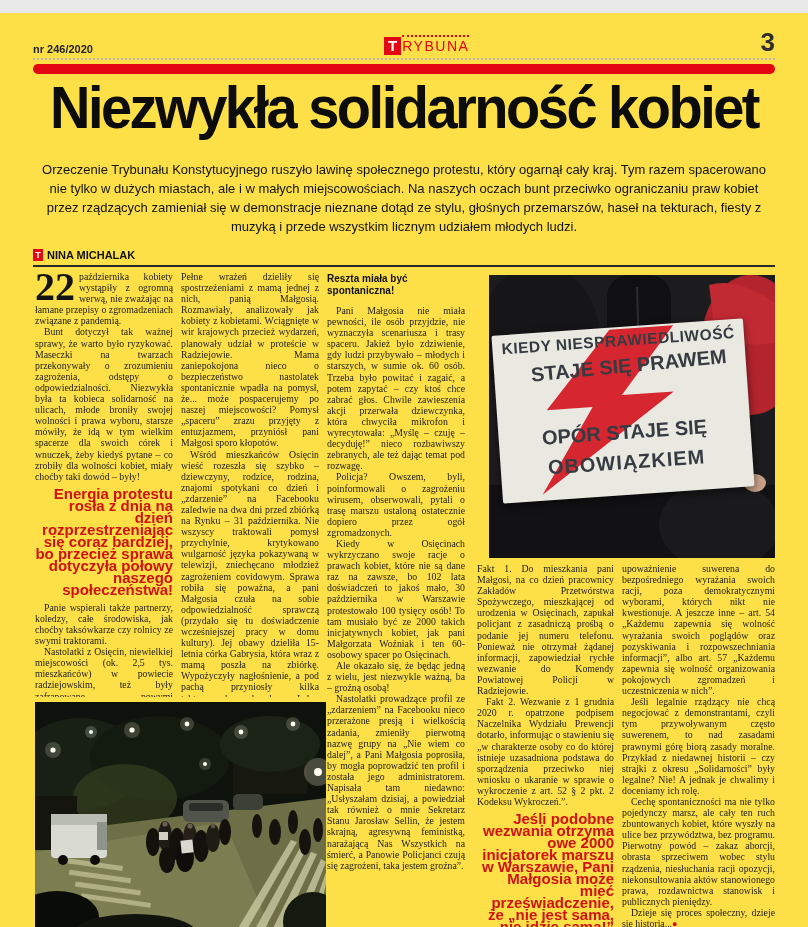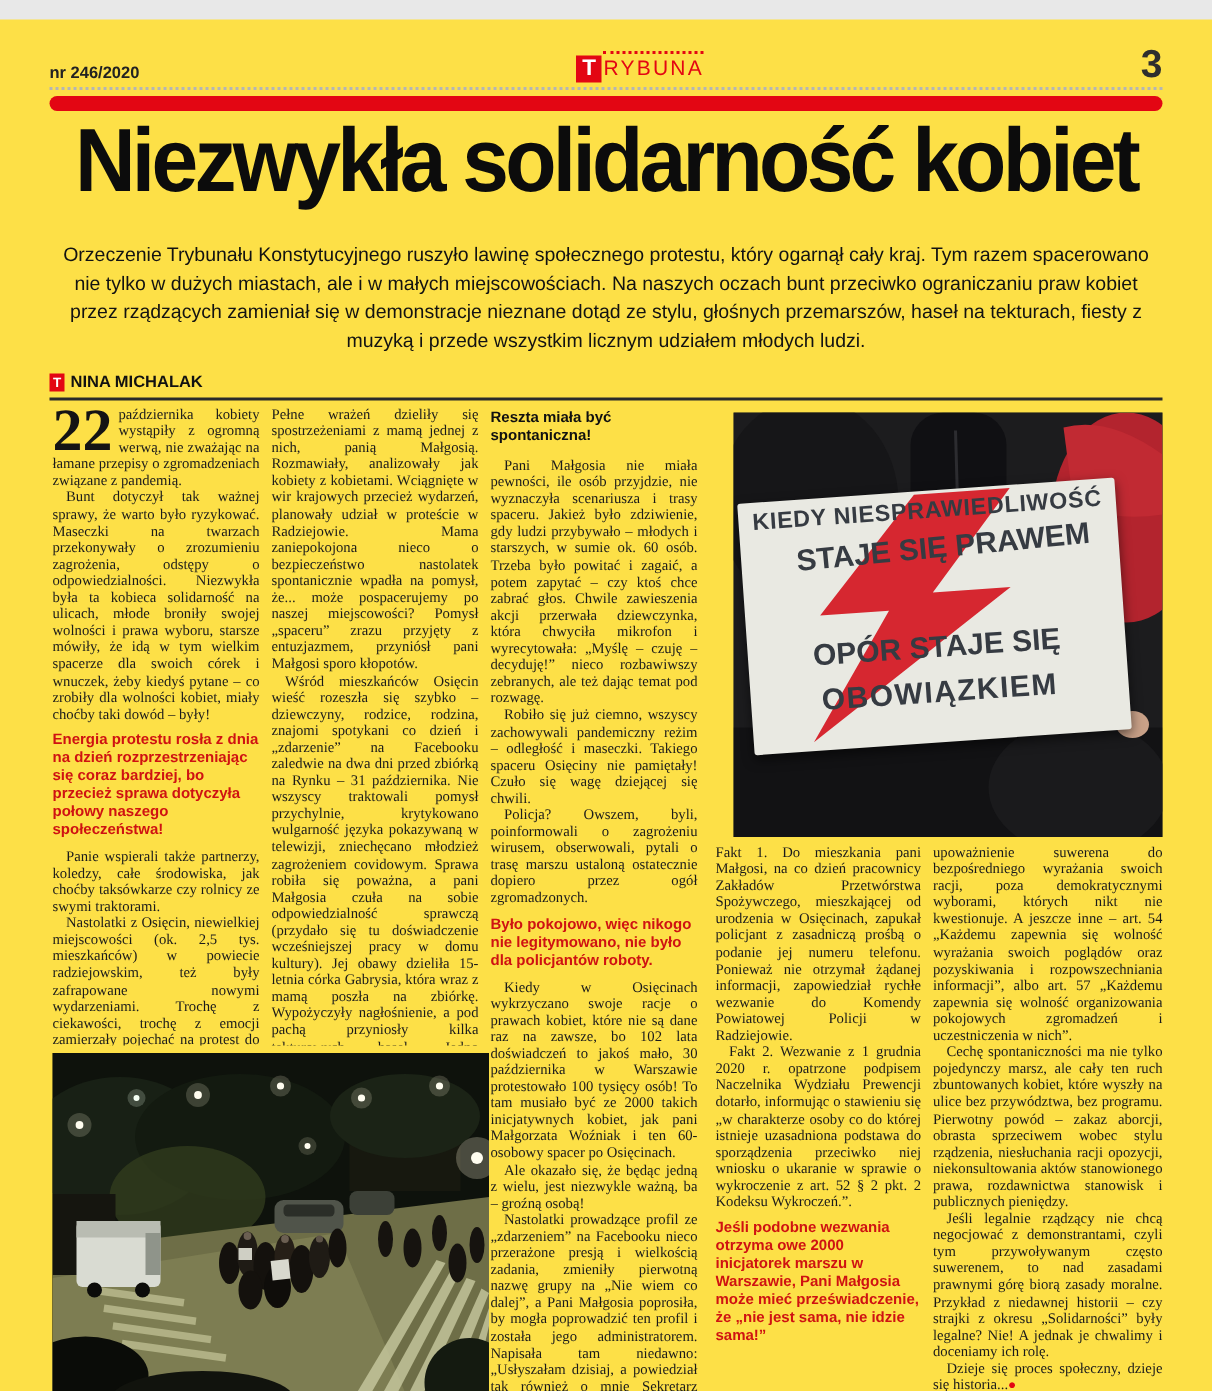--- a/index.html
+++ b/index.html
@@ -30,22 +30,22 @@
   
   .col{position:absolute;top:258px;font-size:9.8px;line-height:11.1px;text-align:justify;overflow:hidden;}
   #col1{left:35px;width:138px;height:426px;}
   #col2{left:181px;width:138px;height:426px;}
   #col3{left:327px;width:138px;height:668px;}
   #col4{left:477px;top:550px;width:137px;height:377px;}
   #col5{left:622px;top:550px;width:153px;height:377px;}
   .body-p{margin:0;text-indent:9px;}
   .no-indent{text-indent:0;}
   .dropcap{float:left;font-size:40px;line-height:32px;font-weight:bold;padding-right:4px;color:#141414;}
-  .callout{font-family:"Liberation Sans",sans-serif;font-weight:bold;color:#cf1212;font-size:10px;
-           line-height:12px;text-align:left;margin:6px 0;text-indent:0;}
+  .callout{font-family:"Liberation Sans",sans-serif;font-weight:bold;color:#cf1212;font-size:15px;
+           line-height:12px;text-align:right;margin:6px 0;text-indent:0;}
   .subhead{font-family:"Liberation Sans",sans-serif;font-weight:bold;color:#101010;font-size:10px;
            line-height:12px;text-align:left;margin:2px 0 8px 0;text-indent:0;}
   .end-dot{color:#e30613;font-size:9px;}
   
   .photo1{position:absolute;left:489px;top:262px;width:286px;height:283px;margin:0;overflow:hidden;background:#1b1b1d;}
   .photo1 svg.bg{position:absolute;left:0;top:0;}
   .placard{position:absolute;left:8px;top:52px;width:252px;height:168px;background:#e9e9e2;
            transform:rotate(-4deg);box-shadow:0 3px 8px rgba(0,0,0,.55);border-radius:2px;}
   .placard svg{position:absolute;left:0;top:0;}
   .pl-line{position:absolute;left:0;right:0;font-family:"Liberation Sans",sans-serif;font-weight:bold;
@@ -85,39 +85,37 @@
   </section>
 
   <section class="col" id="col2">
     <p class="body-p no-indent">Pełne wrażeń dzieliły się spostrzeżeniami z mamą jednej z nich, panią Małgosią. Rozmawiały, analizowały jak kobiety z kobietami. Wciągnięte w wir krajowych przecież wydarzeń, planowały udział w proteście w Radziejowie. Mama zaniepokojona nieco o bezpieczeństwo nastolatek spontanicznie wpadła na pomysł, że... może pospacerujemy po naszej miejscowości? Pomysł „spaceru” zrazu przyjęty z entuzjazmem, przyniósł pani Małgosi sporo kłopotów.</p>
     <p class="body-p">Wśród mieszkańców Osięcin wieść rozeszła się szybko – dziewczyny, rodzice, rodzina, znajomi spotykani co dzień i „zdarzenie” na Facebooku zaledwie na dwa dni przed zbiórką na Rynku – 31 października. Nie wszyscy traktowali pomysł przychylnie, krytykowano wulgarność języka pokazywaną w telewizji, zniechęcano młodzież zagrożeniem covidowym. Sprawa robiła się poważna, a pani Małgosia czuła na sobie odpowiedzialność sprawczą (przydało się tu doświadczenie wcześniejszej pracy w domu kultury). Jej obawy dzieliła 15-letnia córka Gabrysia, która wraz z mamą poszła na zbiórkę. Wypożyczyły nagłośnienie, a pod pachą przyniosły kilka tekturowych haseł. Jedno odzwierciedlało cały sens przedsięwzięcia: „Kiedy niesprawiedliwość staje się prawem, opór staje się obowiązkiem”.</p>
   </section>
 
   <section class="col" id="col3">
     <h2 class="subhead">Reszta miała być spontaniczna!</h2>
     <p class="body-p">Pani Małgosia nie miała pewności, ile osób przyjdzie, nie wyznaczyła scenariusza i trasy spaceru. Jakież było zdziwienie, gdy ludzi przybywało – młodych i starszych, w sumie ok. 60 osób. Trzeba było powitać i zagaić, a potem zapytać – czy ktoś chce zabrać głos. Chwile zawieszenia akcji przerwała dziewczynka, która chwyciła mikrofon i wyrecytowała: „Myślę – czuję – decyduję!” nieco rozbawiwszy zebranych, ale też dając temat pod rozwagę.</p>
-    <p class="body-p">Robiło się już ciemno, wszyscy zachowywali pandemiczny reżim – odległość i maseczki. Takiego spaceru Osięciny nie pamiętały! Czuło się wagę dziejącej się chwili.</p>
     <p class="body-p">Policja? Owszem, byli, poinformowali o zagrożeniu wirusem, obserwowali, pytali o trasę marszu ustaloną ostatecznie dopiero przez ogół zgromadzonych.</p>
-    <p class="callout">Było pokojowo, więc nikogo nie legitymowano, nie było dla policjantów roboty.</p>
     <p class="body-p">Kiedy w Osięcinach wykrzyczano swoje racje o prawach kobiet, które nie są dane raz na zawsze, bo 102 lata doświadczeń to jakoś mało, 30 października w Warszawie protestowało 100 tysięcy osób! To tam musiało być ze 2000 takich inicjatywnych kobiet, jak pani Małgorzata Woźniak i ten 60-osobowy spacer po Osięcinach.</p>
     <p class="body-p">Ale okazało się, że będąc jedną z wielu, jest niezwykle ważną, ba – groźną osobą!</p>
     <p class="body-p">Nastolatki prowadzące profil ze „zdarzeniem” na Facebooku nieco przerażone presją i wielkością zadania, zmieniły pierwotną nazwę grupy na „Nie wiem co dalej”, a Pani Małgosia poprosiła, by mogła poprowadzić ten profil i została jego administratorem. Napisała tam niedawno: „Usłyszałam dzisiaj, a powiedział tak również o mnie Sekretarz Stanu Jarosław Sellin, że jestem skrajną, agresywną feministką, narażającą Nas Wszystkich na śmierć, a Panowie Policjanci czują się zagrożeni, taka jestem groźna”.</p>
   </section>
 
   <section class="col" id="col4">
     <p class="body-p no-indent">Fakt 1. Do mieszkania pani Małgosi, na co dzień pracownicy Zakładów Przetwórstwa Spożywczego, mieszkającej od urodzenia w Osięcinach, zapukał policjant z zasadniczą prośbą o podanie jej numeru telefonu. Ponieważ nie otrzymał żądanej informacji, zapowiedział rychłe wezwanie do Komendy Powiatowej Policji w Radziejowie.</p>
     <p class="body-p">Fakt 2. Wezwanie z 1 grudnia 2020 r. opatrzone podpisem Naczelnika Wydziału Prewencji dotarło, informując o stawieniu się „w charakterze osoby co do której istnieje uzasadniona podstawa do sporządzenia przeciwko niej wniosku o ukaranie w sprawie o wykroczenie z art. 52 § 2 pkt. 2 Kodeksu Wykroczeń.”.</p>
     <p class="callout">Jeśli podobne wezwania otrzyma owe 2000 inicjatorek marszu w Warszawie, Pani Małgosia może mieć przeświadczenie, że „nie jest sama, nie idzie sama!”</p>
 
   </section>
 
   <section class="col" id="col5">
     <p class="body-p no-indent">upoważnienie suwerena do bezpośredniego wyrażania swoich racji, poza demokratycznymi wyborami, których nikt nie kwestionuje. A jeszcze inne – art. 54 „Każdemu zapewnia się wolność wyrażania swoich poglądów oraz pozyskiwania i rozpowszechniania informacji”, albo art. 57 „Każdemu zapewnia się wolność organizowania pokojowych zgromadzeń i uczestniczenia w nich”.</p>
+    <p class="body-p">Jeśli legalnie rządzący nie chcą negocjować z demonstrantami, czyli tym przywoływanym często suwerenem, to nad zasadami prawnymi górę biorą zasady moralne. Przykład z niedawnej historii – czy strajki z okresu „Solidarności” były legalne? Nie! A jednak je chwalimy i doceniamy ich rolę.</p>
     <p class="body-p">Cechę spontaniczności ma nie tylko pojedynczy marsz, ale cały ten ruch zbuntowanych kobiet, które wyszły na ulice bez przywództwa, bez programu. Pierwotny powód – zakaz aborcji, obrasta sprzeciwem wobec stylu rządzenia, niesłuchania racji opozycji, niekonsultowania aktów stanowionego prawa, rozdawnictwa stanowisk i publicznych pieniędzy.</p>
-    <p class="body-p">Jeśli legalnie rządzący nie chcą negocjować z demonstrantami, czyli tym przywoływanym często suwerenem, to nad zasadami prawnymi górę biorą zasady moralne. Przykład z niedawnej historii – czy strajki z okresu „Solidarności” były legalne? Nie! A jednak je chwalimy i doceniamy ich rolę.</p>
     <p class="body-p"><span>Dzieje się proces społeczny, dzieje się historia...</span><span class="end-dot">●</span></p>
   </section>
 
   <figure class="photo1">
     <svg class="bg" width="286" height="283" viewBox="0 0 286 283">
       <rect width="286" height="283" fill="#1c1c1e"></rect>
       <rect x="118" y="0" width="64" height="80" rx="22" fill="#101013"></rect>
       <path d="M148,12 l2,70" stroke="#2c2c30" stroke-width="2" fill="none"></path>
       <ellipse cx="50" cy="60" rx="60" ry="70" fill="#161618"></ellipse>
       <ellipse cx="262" cy="70" rx="50" ry="70" fill="#b3242e"></ellipse>

